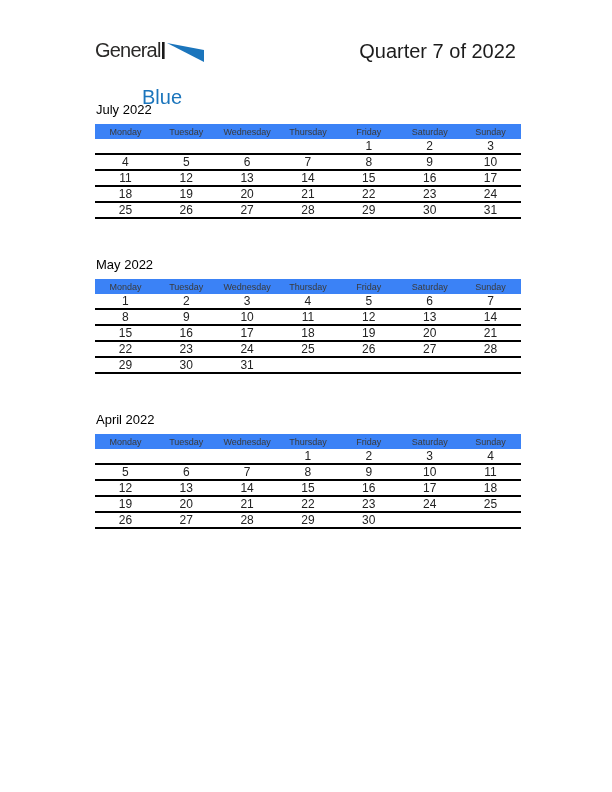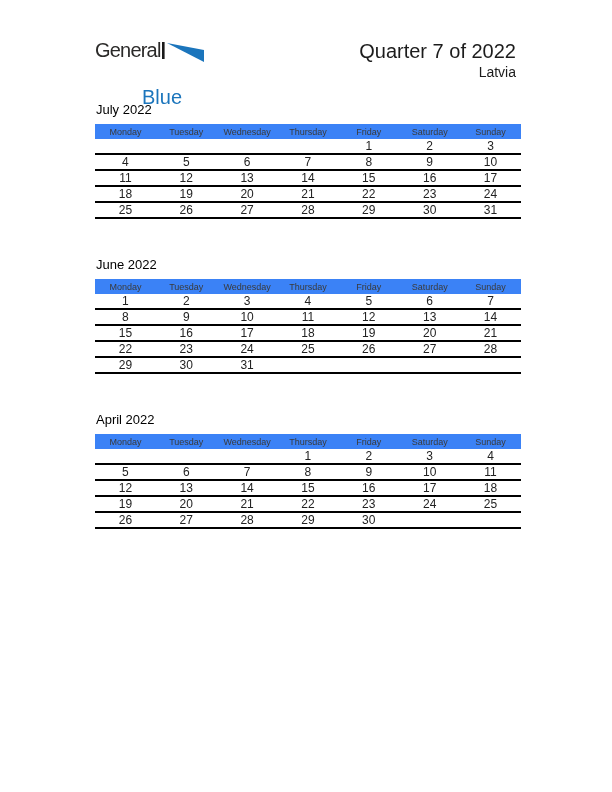--- a/index.html
+++ b/index.html
@@ -61,21 +61,20 @@
       <svg class="logo-flag" width="44" height="22" viewBox="0 0 44 22">
         <rect x="0" y="0" width="2.6" height="17" fill="#1a1a1a"></rect>
         <polygon points="5,1 42,8 42,20" fill="#1b75bc"></polygon>
       </svg>
     </div>
     <span class="logo-blue">Blue</span>
   </div>
 
   <div class="titles">
     <div class="q-title">Quarter 7 of 2022</div>
-    <div class="region">Latvia</div>
   </div>
 
   <main>
     <section class="month">
       <h2 class="month-title">July 2022</h2>
       <table class="month-table">
           <thead>
             <tr>
               <th>Monday</th>
               <th>Tuesday</th>
@@ -130,21 +129,21 @@
               <td>28</td>
               <td>29</td>
               <td>30</td>
               <td>31</td>
             </tr>
           </tbody>
         </table>
     </section>
 
     <section class="month">
-      <h2 class="month-title">June 2022</h2>
+      <h2 class="month-title">May 2022</h2>
       <table class="month-table">
           <thead>
             <tr>
               <th>Monday</th>
               <th>Tuesday</th>
               <th>Wednesday</th>
               <th>Thursday</th>
               <th>Friday</th>
               <th>Saturday</th>
               <th>Sunday</th>

